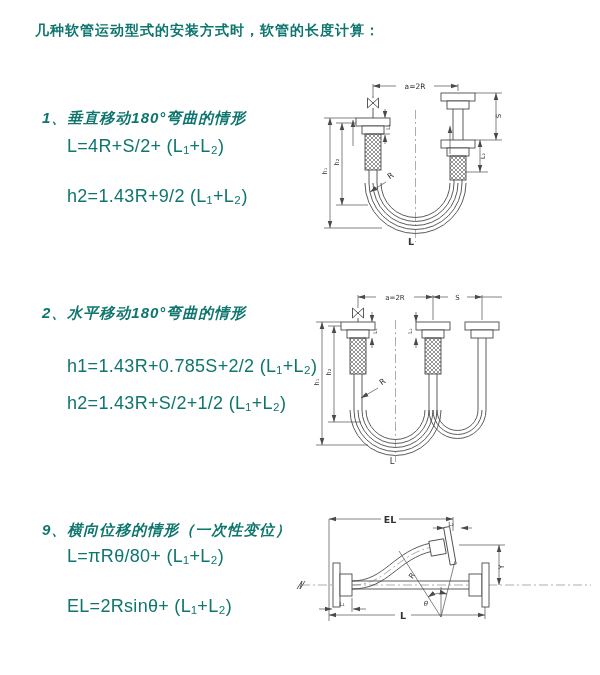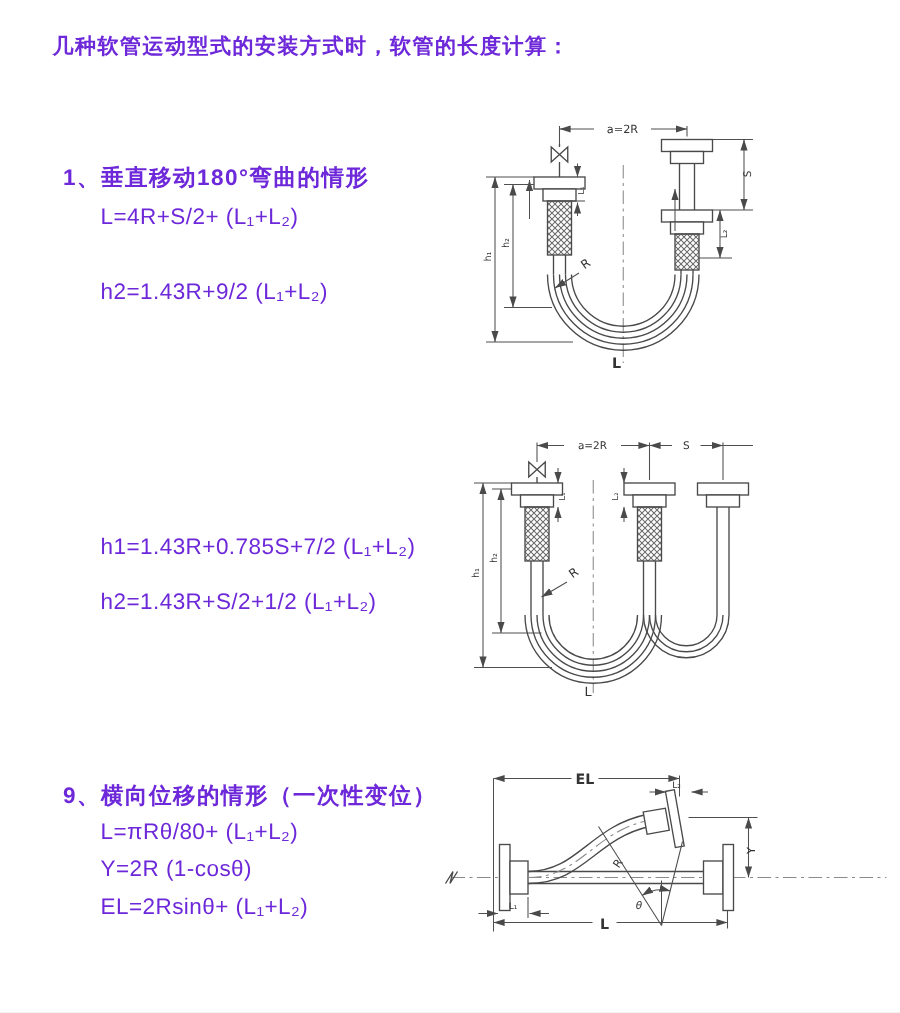--- a/index.html
+++ b/index.html
@@ -1,29 +1,29 @@
 <!DOCTYPE html>
 <html><head>
 <meta charset="utf-8">
 <style>
   html,body{margin:0;padding:0;background:#e8e8e8;}
   .page{
     position:relative;width:600px;height:675px;background:#ffffff;
-    font-family:"Liberation Sans","DejaVu Sans",sans-serif;color:#6d28d9;
+    font-family:"Liberation Sans","DejaVu Sans",sans-serif;color:#0f766e;
     overflow:hidden;margin:0 auto;
   }
   .doc-title{
     position:absolute;left:35px;top:22px;font-size:14px;font-weight:bold;
     letter-spacing:1px;white-space:nowrap;
   }
   .sec-heading{
-    position:absolute;font-size:15px;font-weight:bold;letter-spacing:1px;white-space:nowrap;
+    position:absolute;font-size:15px;font-weight:bold;letter-spacing:1px;white-space:nowrap;font-style:italic;
   }
   .formula{
-    position:absolute;font-size:15px;font-weight:500;letter-spacing:.3px;white-space:nowrap;
+    position:absolute;font-size:18px;font-weight:500;letter-spacing:.3px;white-space:nowrap;
     font-family:"Liberation Sans","DejaVu Sans",sans-serif;
   }
   .s1-h{left:42px;top:109px}
   .s1-f0{left:67px;top:136px}.s1-f1{left:67px;top:161px}.s1-f2{left:67px;top:186px}
   .s2-h{left:42px;top:304px}
   .s2-f0{left:67px;top:331px}.s2-f1{left:67px;top:356px}.s2-f2{left:67px;top:393px}
   .s3-h{left:42px;top:521px}
   .s3-f0{left:67px;top:546px}.s3-f1{left:67px;top:571px}.s3-f2{left:67px;top:596px}
   svg{position:absolute;overflow:visible}
   .d1{left:310px;top:68px}
@@ -40,26 +40,26 @@
 <body>
 
 <div class="page">
 
   <div class="doc-title">几种软管运动型式的安装方式时，软管的长度计算：</div>
 
   <div class="sec-heading s1-h">1、垂直移动180°弯曲的情形</div>
   <div class="formula s1-f0">L=4R+S/2+ (L₁+L₂)</div>
   <div class="formula s1-f2">h2=1.43R+9/2 (L₁+L₂)</div>
 
-  <div class="formula s2-f1">h1=1.43R+0.785S+7/2 (L₁+L₂)</div>
+  <div class="sec-heading s2-h">2、水平移动180°弯曲的情形</div>
+  <div class="formula s2-f1">h1=1.43R+0.785S+2/2 (L₁+L₂)</div>
   <div class="formula s2-f2">h2=1.43R+S/2+1/2 (L₁+L₂)</div>
 
   <div class="sec-heading s3-h">9、横向位移的情形（一次性变位）</div>
   <div class="formula s3-f0">L=πRθ/80+ (L₁+L₂)</div>
-  <div class="formula s3-f1">Y=2R (1-cosθ)</div>
   <div class="formula s3-f2">EL=2Rsinθ+ (L₁+L₂)</div>
 
   <svg class="d1" width="288" height="198" viewBox="0 0 288 198">
     <defs>
       <marker id="ah" markerWidth="9" markerHeight="8" refX="7.4" refY="3" orient="auto-start-reverse" markerUnits="userSpaceOnUse">
         <path d="M0,0.6 L7.4,3 L0,5.4 Z" fill="#4a4a4a"></path>
       </marker>
       <pattern id="braid" width="4" height="4" patternUnits="userSpaceOnUse">
         <path d="M0,4 L4,0 M0,0 L4,4" stroke="#6a6a6a" stroke-width="0.7"></path>
       </pattern>

